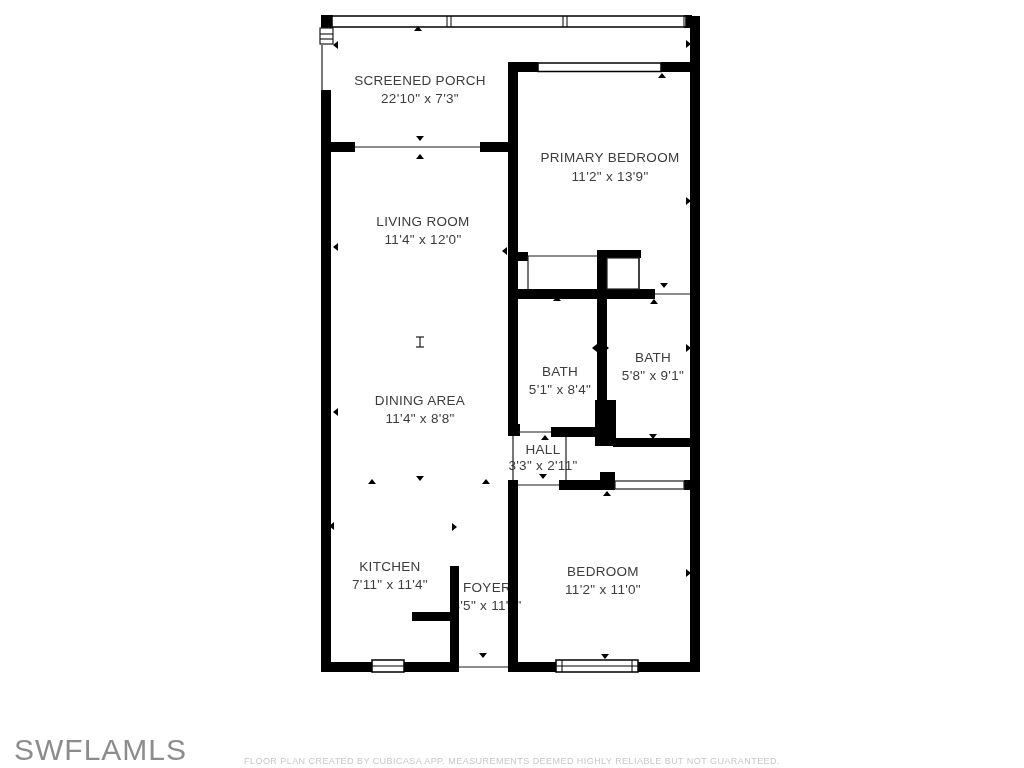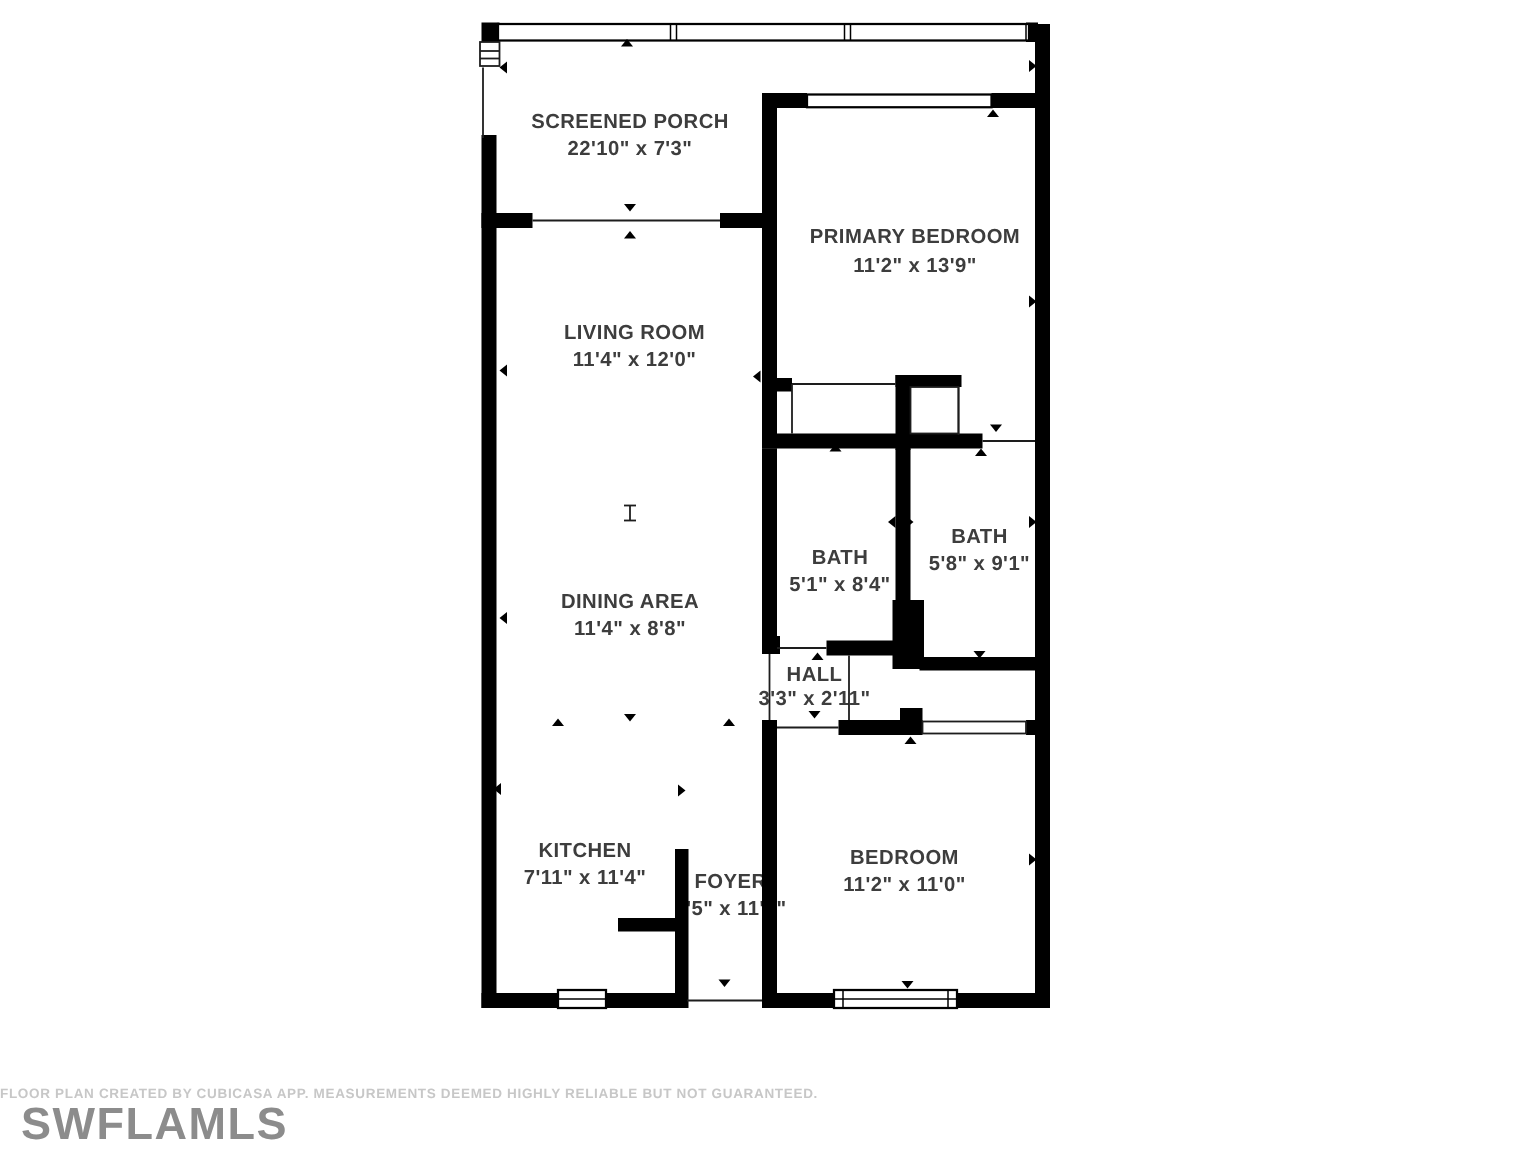--- a/index.html
+++ b/index.html
@@ -4,39 +4,39 @@
 <style>
   :root{
     --wall:#000000; --label-text:#3d3d3d; --watermark:#8c8c8c;
     --disclaimer:#c7c7c7; --background:#ffffff;
   }
   html,body{margin:0;padding:0;}
   body{
     width:1024px;height:768px;background:var(--background);
     font-family:"Liberation Sans",sans-serif;overflow:hidden;position:relative;
   }
-  .page{position:absolute;inset:0;font-weight:bold;}
+  .page{position:absolute;inset:0;}
   svg.plan{position:absolute;left:0;top:0;}
   .wall{fill:var(--wall);stroke:none;}
   .thin{stroke:#1d1d1d;stroke-width:1.2;fill:none;}
   .thin-rect{stroke:#1d1d1d;stroke-width:1.2;fill:#ffffff;}
   .win{fill:#ffffff;stroke:#000000;stroke-width:1.5;}
   .win-line{stroke:#000000;stroke-width:1;fill:none;}
   .tick{fill:#000000;stroke:none;}
   text.room-name, text.room-dims{
     font-family:"Liberation Sans",sans-serif;
     font-size:13.5px; letter-spacing:.3px;
     fill:var(--label-text); text-anchor:middle;
   }
   .watermark{
     position:absolute; left:14px; top:733px;
     font-size:30px; letter-spacing:1px; color:var(--watermark);
   }
   .disclaimer{
-    position:absolute; left:0; right:0; top:724px; 
+    position:absolute; left:0; right:0; top:756px; text-align:center;
     font-size:9px; letter-spacing:.45px; color:var(--disclaimer);
   }
 </style>
 </head>
 <body>
 
 <div class="page">
 
   <svg class="plan" width="1024" height="768" viewBox="0 0 1024 768">
 

